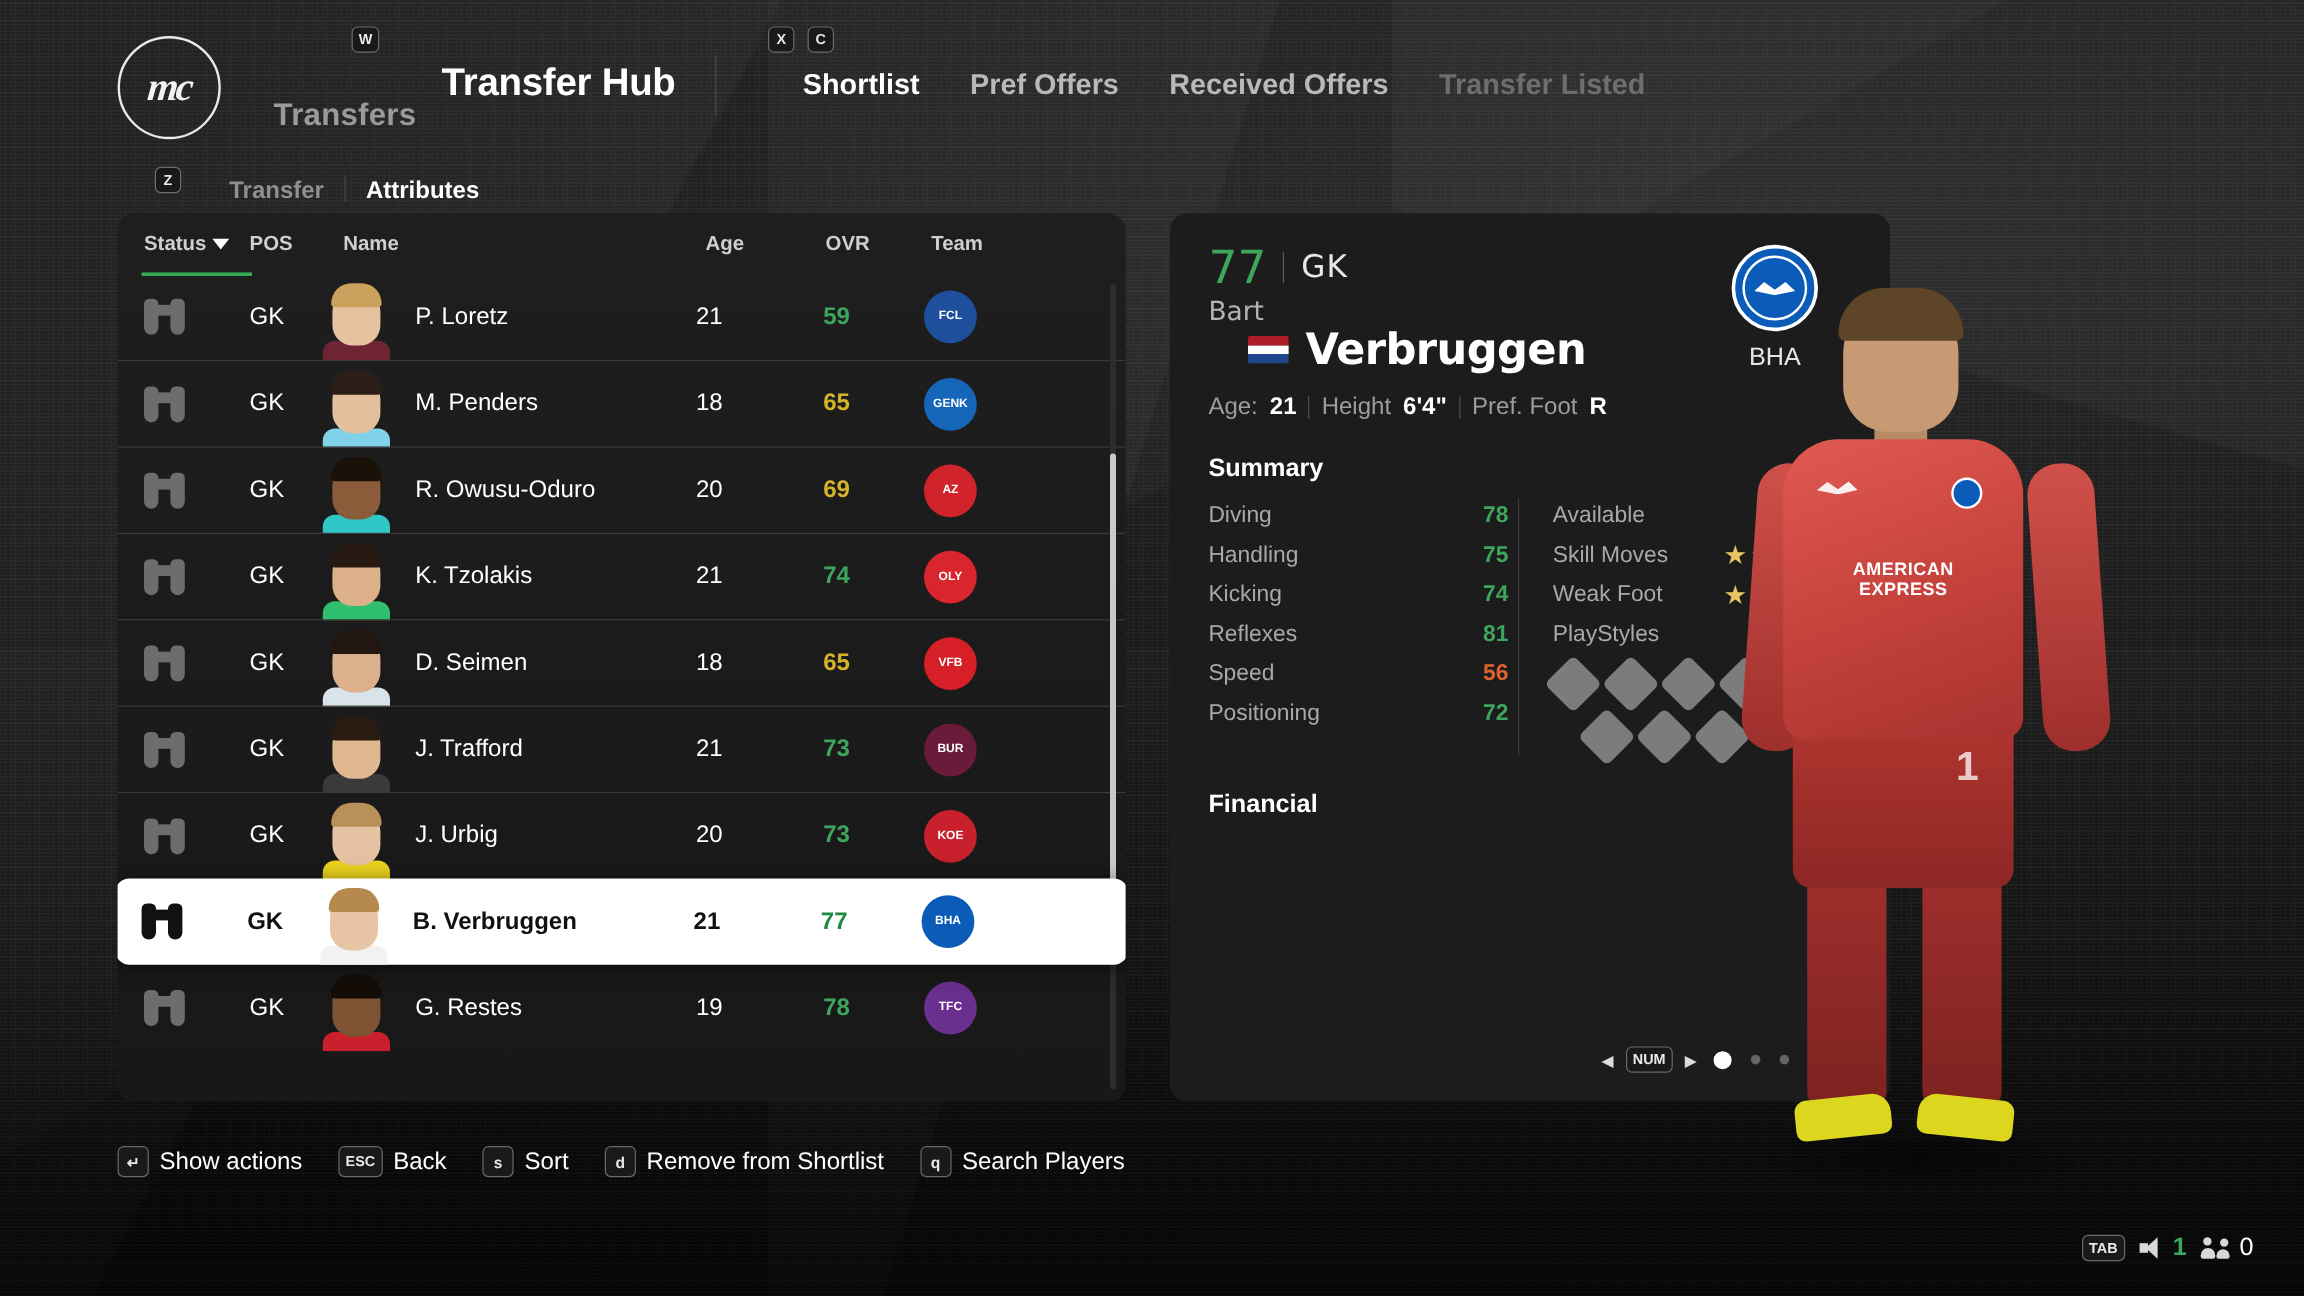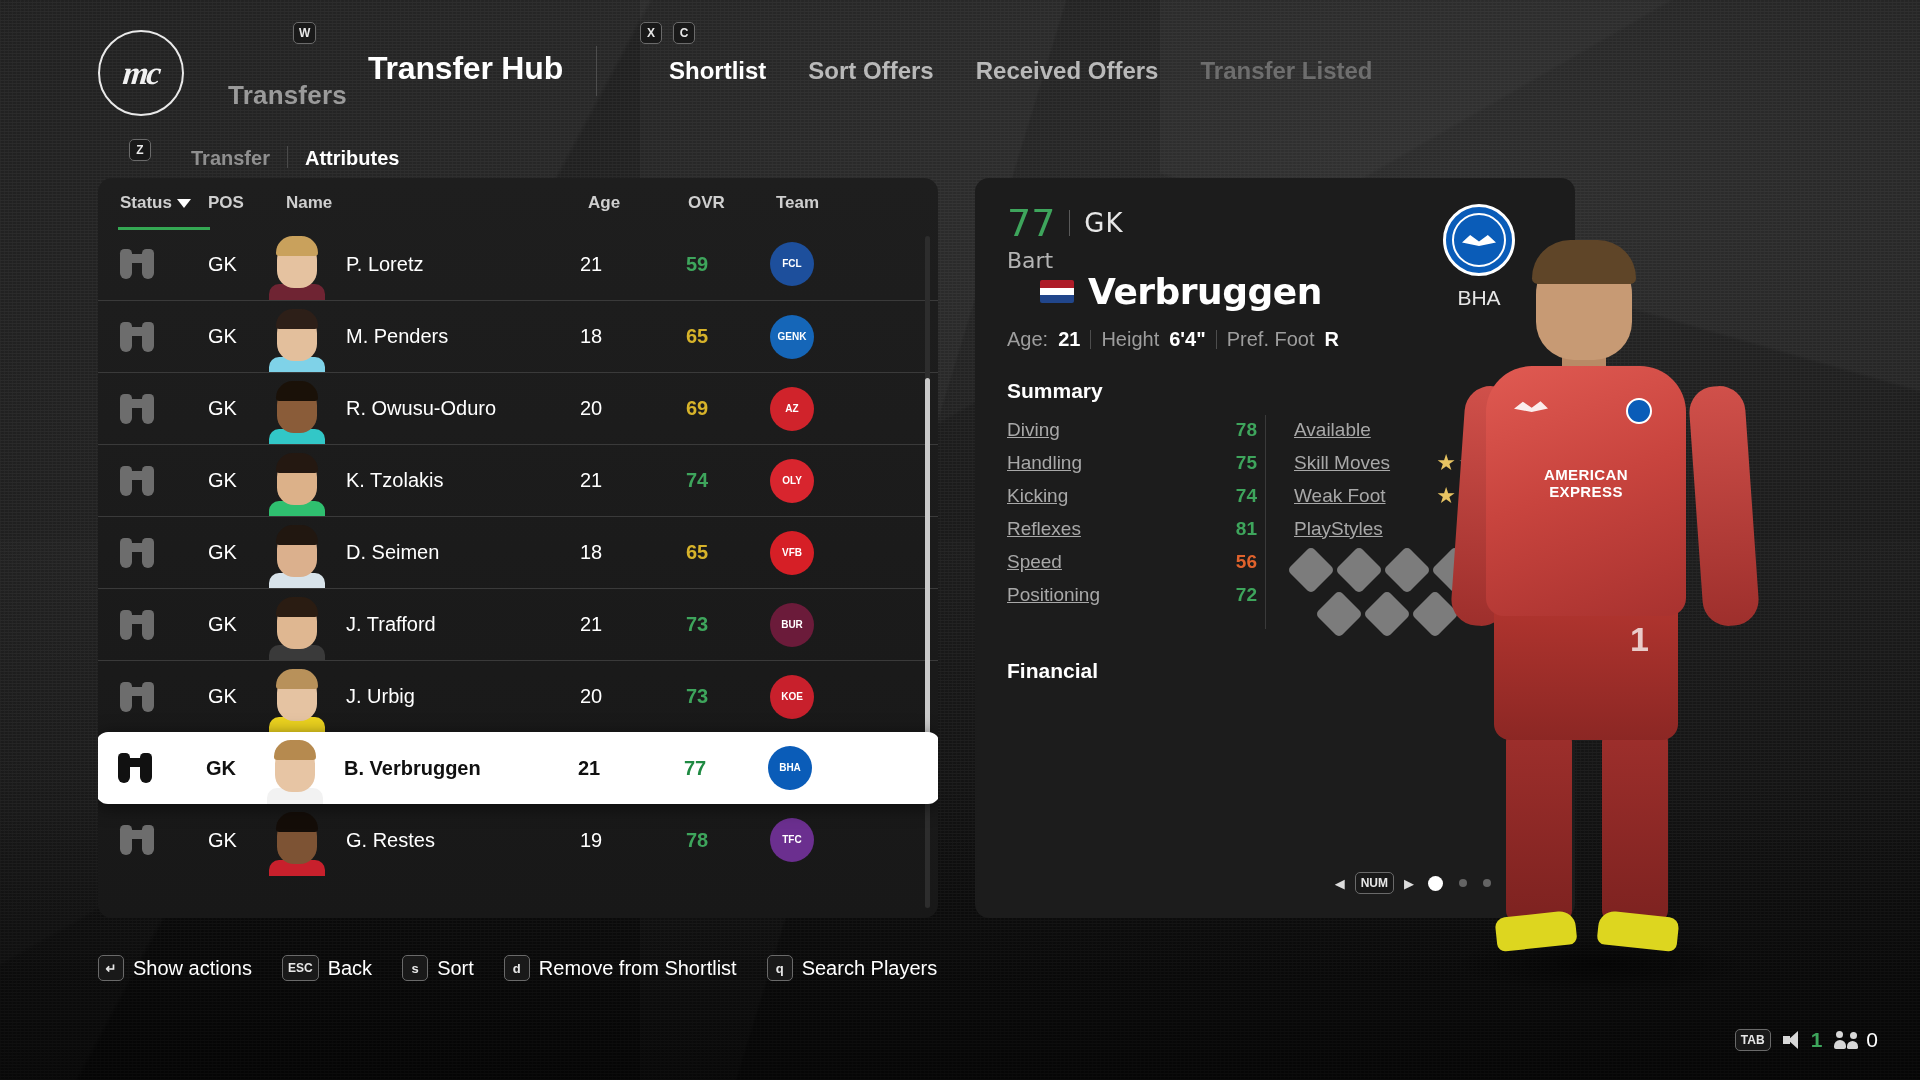--- a/index.html
+++ b/index.html
@@ -240,21 +240,21 @@
     clip-path:polygon(0% 70%, 24% 8%, 50% 62%, 76% 8%, 100% 70%, 50% 100%);
   }
   .club-name { margin-top:10px; font-size:21px; color:#e6e6e6; font-weight:400; }
 
   .section-title { font-size:21px; font-weight:700; color:#ffffff; margin-top:28px; }
   .summary-grid { display:flex; margin-top:10px; }
   .sum-left { width:250px; }
   .sum-div { width:1px; background:#3a3a3a; margin:2px 28px 2px 8px; }
   .sum-right { flex:1; }
   .stat-row { display:flex; justify-content:space-between; align-items:center; height:33px; font-size:19px; }
-  .stat-label { color:#a8a8a8;text-decoration:underline; }
+  .stat-label { color:#a8a8a8; }
   .stat-val { font-weight:700; }
   .g { color:#3ea55c; }
   .o { color:#e0622c; }
   .w { color:#ffffff; }
   .stars { display:flex; gap:2px; font-size:22px; line-height:1; }
   .star-on { color:#e8c462; }
   .star-off { color:#6b6b6b; }
 
   .playstyles { margin-top:8px; display:flex; flex-wrap:wrap; width:190px; gap:10px 14px; }
   .ps-diamond {
@@ -342,21 +342,21 @@
   <div class="nav-transfers">Transfers</div>
   <div class="nav-title">Transfer Hub</div>
   <div class="vdivider"></div>
 
   <div class="keycap kc-top kc-w">W</div>
   <div class="keycap kc-top kc-x">X</div>
   <div class="keycap kc-top kc-c">C</div>
 
   <div class="tabs">
     <div class="tab active">Shortlist</div>
-    <div class="tab">Sort Offers</div>
+    <div class="tab">Pref Offers</div>
     <div class="tab">Received Offers</div>
     <div class="tab muted">Transfer Listed</div>
   </div>
 </div>
 
 <div class="keycap kc-top kc-z">Z</div>
 <div class="subtabs">
   <div class="subtab">Transfer</div>
   <div class="subtab-sep"></div>
   <div class="subtab active">Attributes</div>

